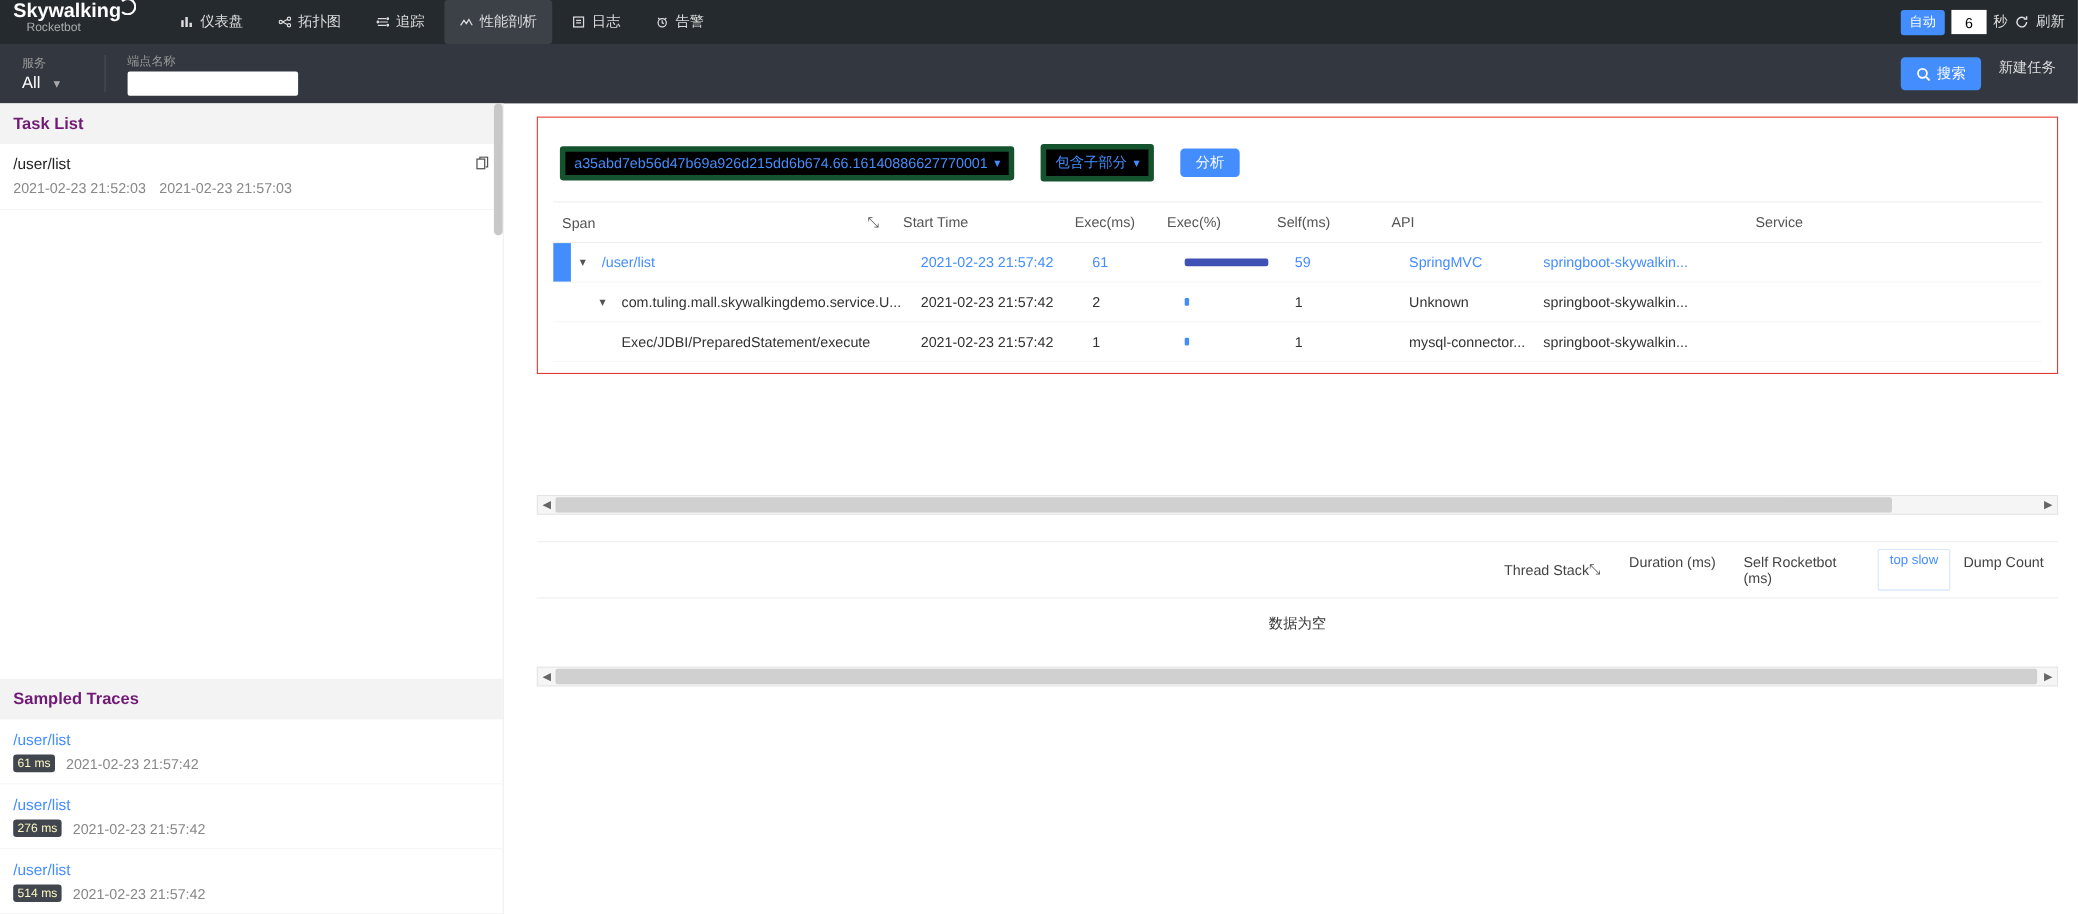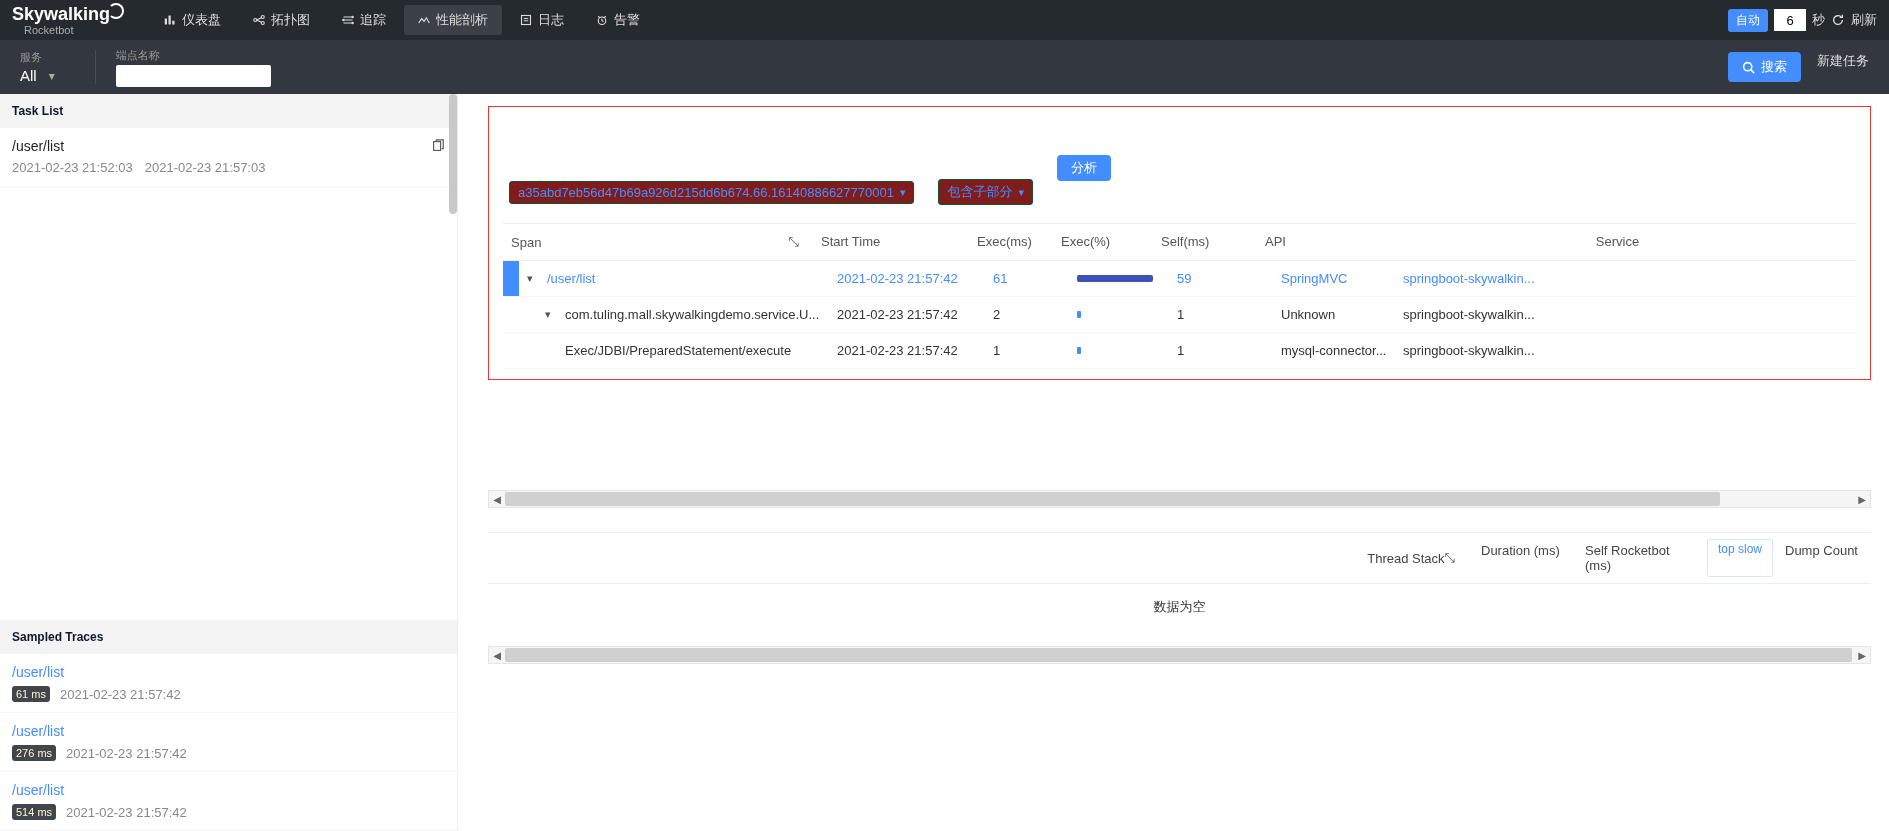--- a/index.html
+++ b/index.html
@@ -1,19 +1,19 @@
 <!DOCTYPE html>
 <html><head>
 <meta charset="utf-8">
 <style>
 * { box-sizing: border-box; margin: 0; padding: 0; font-family: "Helvetica Neue", Arial, "PingFang SC", "Microsoft YaHei", sans-serif; }
 body { background: #fff; color: #333; font-size: 14px; width: 1889px; }
 
 
-.topnav { background: #252a2f; height: 40px; display: flex; align-items: center; padding: 0 12px; color: #ddd; }
+.topnav { background: #252a2f; height: 40px; display: flex; padding: 0 12px; color: #ddd; }
 .logo { display: flex; flex-direction: column; line-height: 1; margin-right: 40px; }
 .logo-main { font-size: 18px; font-weight: 600; color: #fff; position: relative; }
 .logo-main::after { content: ""; position: absolute; right: -14px; top: -2px; width: 12px; height: 12px; border: 2px solid #fff; border-radius: 50%; border-left-color: transparent; }
 .logo-sub { font-size: 11px; color: #aaa; margin-top: 2px; padding-left: 12px; }
 .nav-items { display: flex; gap: 4px; }
 .nav-item { display: flex; align-items: center; gap: 6px; padding: 6px 14px; cursor: pointer; color: #ddd; border-radius: 3px; font-size: 13px; }
 .nav-item.active { background: #3b4147; }
 .nav-icon { width: 12px; height: 12px; display: inline-block; }
 .topnav-right { margin-left: auto; display: flex; align-items: center; gap: 6px; font-size: 13px; color: #ddd; }
 .auto-badge { background: #448dfe; color: #fff; padding: 3px 8px; border-radius: 3px; font-size: 12px; }
@@ -28,40 +28,40 @@
 .endpoint-input { width: 155px; height: 22px; border: none; background: #fff; border-radius: 2px; padding: 0 6px; }
 .filterbar-right { margin-left: auto; display: flex; align-items: flex-start; gap: 16px; }
 .search-btn { background: #448dfe; color: #fff; border: none; padding: 6px 14px; border-radius: 4px; cursor: pointer; font-size: 13px; display: flex; align-items: center; gap: 6px; }
 .newtask { color: #ddd; cursor: pointer; font-size: 13px; }
 
 
 .main { display: flex; height: 737px; }
 
 
 .left-pane { width: 458px; border-right: 1px solid #eee; display: flex; flex-direction: column; position: relative; }
-.section-header { background: #f3f3f3; padding: 10px 12px; font-weight: 700; font-size: 12px; color: #0f172a; }
+.section-header { background: #f3f3f3; padding: 10px 12px; font-weight: 700; font-size: 15px; color: #701a75; }
 .task-item { padding: 10px 12px 12px; border-bottom: 1px solid #f5f5f5; cursor: pointer; }
 .task-name-row { display: flex; justify-content: space-between; align-items: center; margin-bottom: 6px; }
 .task-name { font-size: 14px; color: #222; }
 .copy-icon { width: 14px; height: 14px; color: #555; }
 .task-times { font-size: 13px; color: #888; display: flex; gap: 12px; }
 .task-gap { flex: 1 1 auto; }
 .trace-item { padding: 10px 12px; border-bottom: 1px solid #f5f5f5; cursor: pointer; }
 .trace-name { color: #448dfe; font-size: 14px; margin-bottom: 6px; }
 .trace-meta { display: flex; align-items: center; gap: 10px; }
 .ms-badge { background: #40454e; color: #fef9c3; font-size: 11px; padding: 2px 4px; border-radius: 3px; }
 .trace-time { color: #888; font-size: 13px; }
 
 .vscroll-thumb { position: absolute; right: 0; top: 0; width: 8px; height: 120px; background: #c8c8c8; border-radius: 4px; }
 
 
 .right-pane { flex: 1; padding: 12px 18px 0 30px; overflow: hidden; }
 .red-box { border: 1px solid #e53935; padding: 24px 14px 10px; margin-bottom: 110px; }
 .controls-row { display: flex; align-items: center; gap: 24px; margin-bottom: 18px; padding-left: 6px; }
-.dd { border: 1px solid #14532d; color: #448dfe; background: #7f1d1d; padding: 3px 8px; border-radius: 3px; font-size: 13px; display: flex; align-items: center; gap: 6px; cursor: pointer; margin-top: 48px; }
+.dd { border: 5px solid #14532d; color: #448dfe; background: #000000; padding: 3px 8px; border-radius: 3px; font-size: 13px; display: flex; align-items: center; gap: 6px; cursor: pointer; }
 .dd .caret { font-size: 11px; }
 .dd.wide { min-width: 398px; justify-content: space-between; }
 .dd.small { min-width: 92px; justify-content: space-between; }
 .analyze-btn { background: #448dfe; color: #fff; border: none; padding: 4px 14px; border-radius: 4px; cursor: pointer; font-size: 13px; }
 
 .span-table { width: 100%; }
 .span-header { display: flex; border-top: 1px solid #eee; border-bottom: 1px solid #eee; color: #555; font-size: 13px; }
 .span-header > div { padding: 10px 8px; }
 .col-span { width: 310px; display: flex; align-items: center; justify-content: space-between; padding-right: 14px !important; }
 .col-start { width: 156px; }

